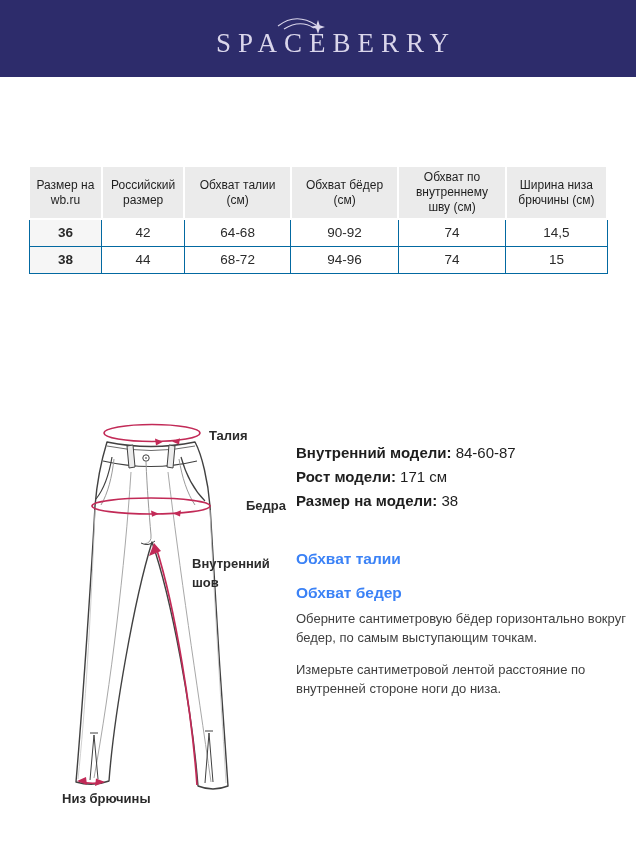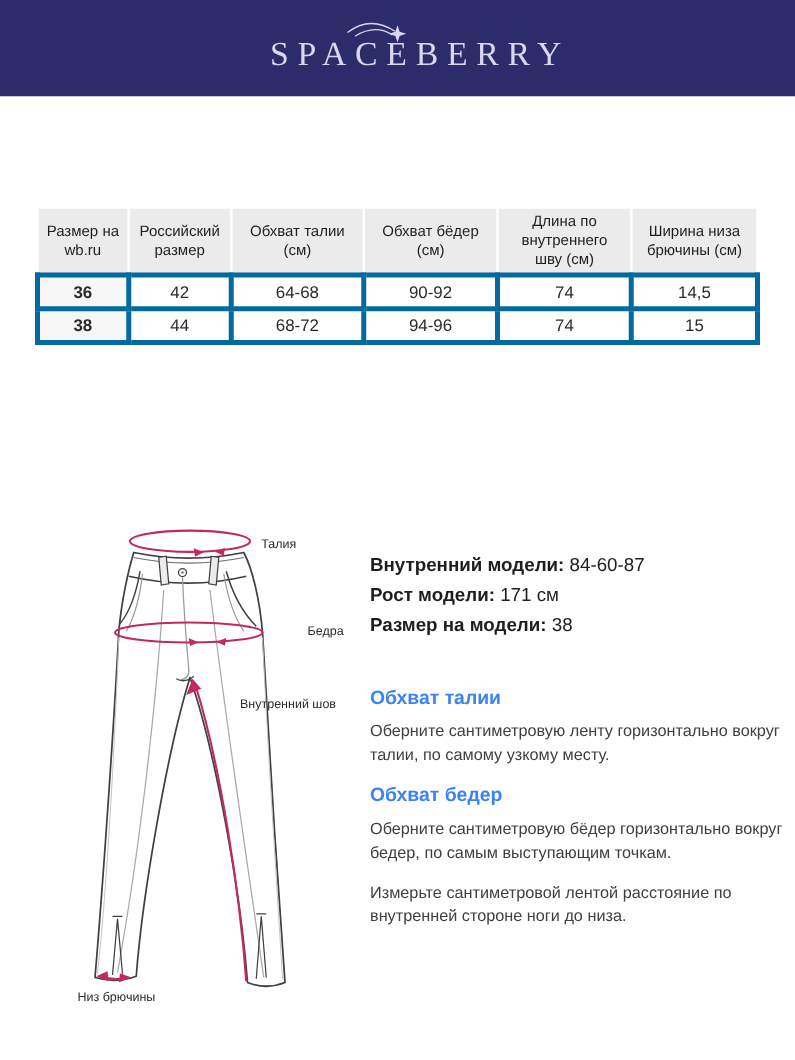--- a/index.html
+++ b/index.html
@@ -25,30 +25,30 @@
   .size-table {
     position:absolute; left:28px; top:165px; width:580px;
     border-collapse:collapse; table-layout:fixed;
   }
   .size-table th {
     background:#ebebeb; border:2px solid #ffffff; height:53px;
     font-size:12px; font-weight:400; color:#1f1f1f; line-height:15px;
     text-align:center; vertical-align:middle; padding:3px 6px;
   }
   .size-table td {
-    border:4px solid #0369a1; height:27px; font-size:13.5px; color:#2a2a2a;
+    border:1px solid #0369a1; height:27px; font-size:13.5px; color:#2a2a2a;
     text-align:center; vertical-align:middle; background:#fff;
   }
   .size-table td.first { background:#f6f6f6; font-weight:bold; }
 
   
   .diagram { position:absolute; left:45px; top:415px; width:245px; height:405px; }
   .diagram svg { position:absolute; left:0; top:0; }
   .diag-label {
-    position:absolute; font-size:10px; font-weight:400; color:#2b2b2b; line-height:19px;
+    position:absolute; font-size:13px; font-weight:700; color:#2b2b2b; line-height:19px;
   }
   .lbl-waist  { left:164px; top:11px; }
   .lbl-hips   { left:177px; top:81px;margin-left:24px; }
   .lbl-inseam { left:147px; top:139px; width:102px; }
   .lbl-hem    { left:17px;  top:374px; }
 
   
   .info { position:absolute; left:296px; top:441px; width:330px; }
   .model-params { margin-bottom:36px; }
   .param-line { font-size:15px; line-height:24px; color:#1e1e1e; }
@@ -83,21 +83,21 @@
       <col style="width:18.6%">
         <col style="width:18.6%">
         <col style="width:17.5%">
     </colgroup>
     <thead>
       <tr>
         <th>Размер на wb.ru</th>
         <th>Российский размер</th>
         <th>Обхват талии (см)</th>
         <th>Обхват бёдер (см)</th>
-        <th>Длина по внутреннего шву (см)</th>
+        <th>Обхват по внутреннему шву (см)</th>
         <th>Ширина низа брючины (см)</th>
       </tr>
     </thead>
     <tbody>
       <tr>
         <td class="first">36</td>
         <td>42</td>
         <td>64-68</td>
         <td>90-92</td>
         <td>74</td>
@@ -177,21 +177,20 @@
         <span class="val">171 см</span>
       </div>
       <div class="param-line">
         <span class="lbl">Размер на модели:</span>
         <span class="val">38</span>
       </div>
     </div>
 
     <div class="section">
       <h3>Обхват талии</h3>
-      <p>Оберните сантиметровую ленту горизонтально вокруг талии, по самому узкому месту.</p>
     </div>
     <div class="section">
       <h3>Обхват бедер</h3>
       <p>Оберните сантиметровую бёдер горизонтально вокруг бедер, по самым выступающим точкам.</p>
     </div>
     <div class="section">
       <p>Измерьте сантиметровой лентой расстояние по внутренней стороне ноги до низа.</p>
     </div>
   </div>
 

